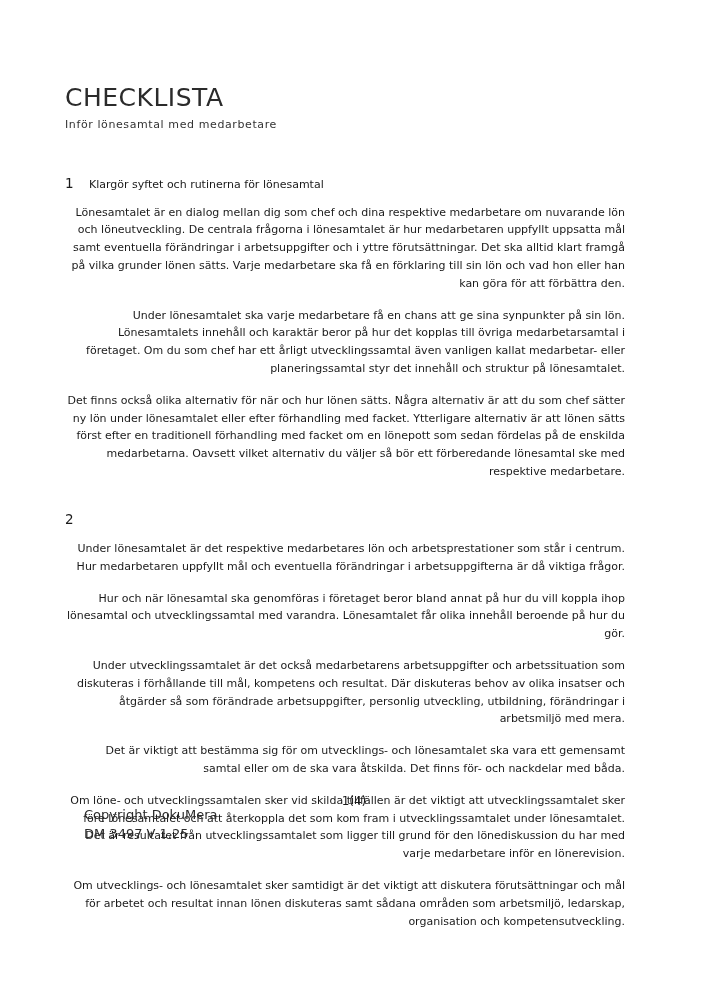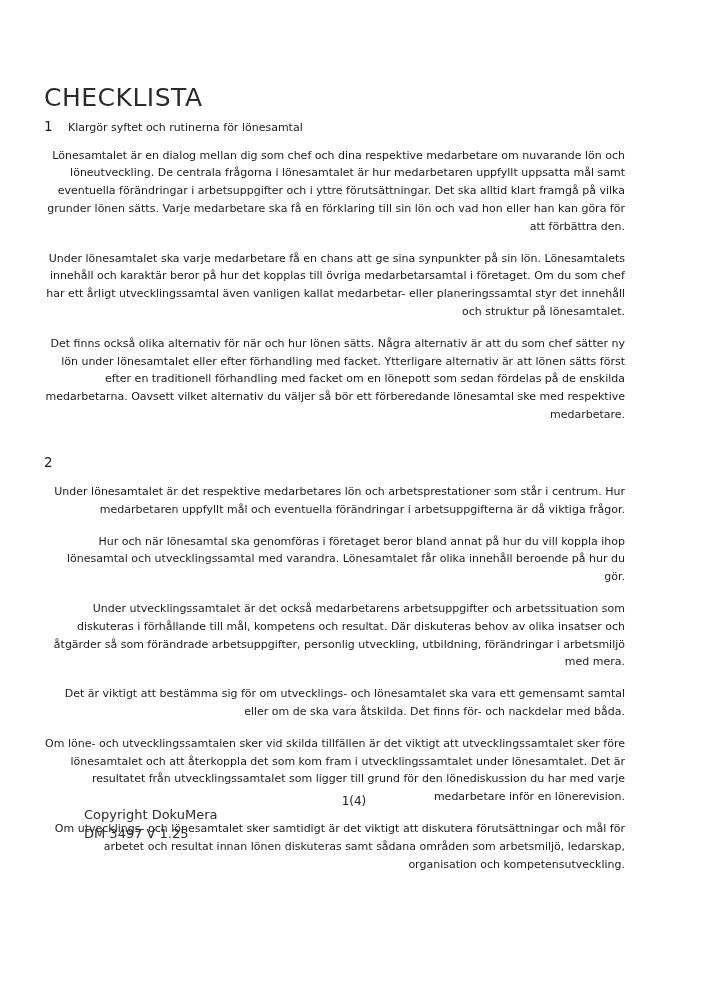--- a/index.html
+++ b/index.html
@@ -13,21 +13,21 @@
     font-family: "DejaVu Sans", sans-serif;
     color: #000000;
     overflow: hidden;
   }
   .page {
     position: relative;
     box-sizing: border-box;
     width: 707px;
     height: 840px;
     background: #ffffff;
-    padding: 84px 82px 0 44px;
+    padding: 84px 82px 0 65px;
   }
   .doc-title {
     font-size: 25px;
     font-weight: 400;
     letter-spacing: 0.5px;
     color: #2b2b2b;
     margin: 0 0 6px 0;
     line-height: 1.1;
   }
   .doc-subtitle {
@@ -89,20 +89,21 @@
     font-size: 12px;
     color: #1a1a1a;
   }
 </style>
 </head>
 <body>
 
 <div class="page">
 
   <h1 class="doc-title">CHECKLISTA</h1>
+  <div class="doc-subtitle">Inför lönesamtal med medarbetare</div>
 
   <div class="section section-1">
     <div class="section-heading">
       <span class="section-num">1</span>
       <span class="section-title">Klargör syftet och rutinerna för lönesamtal</span>
     </div>
     <p class="para">Lönesamtalet är en dialog mellan dig som chef och dina respektive medarbetare om nuvarande lön och löneutveckling. De centrala frågorna i lönesamtalet är hur medarbetaren uppfyllt uppsatta mål samt eventuella förändringar i arbetsuppgifter och i yttre förutsättningar. Det ska alltid klart framgå på vilka grunder lönen sätts. Varje medarbetare ska få en förklaring till sin lön och vad hon eller han kan göra för att förbättra den.</p>
     <p class="para">Under lönesamtalet ska varje medarbetare få en chans att ge sina synpunkter på sin lön. Lönesamtalets innehåll och karaktär beror på hur det kopplas till övriga medarbetarsamtal i företaget. Om du som chef har ett årligt utvecklingssamtal även vanligen kallat medarbetar- eller planeringssamtal styr det innehåll och struktur på lönesamtalet.</p>
     <p class="para">Det finns också olika alternativ för när och hur lönen sätts. Några alternativ är att du som chef sätter ny lön under lönesamtalet eller efter förhandling med facket. Ytterligare alternativ är att lönen sätts först efter en traditionell förhandling med facket om en lönepott som sedan fördelas på de enskilda medarbetarna. Oavsett vilket alternativ du väljer så bör ett förberedande lönesamtal ske med respektive medarbetare.</p>
   </div>

